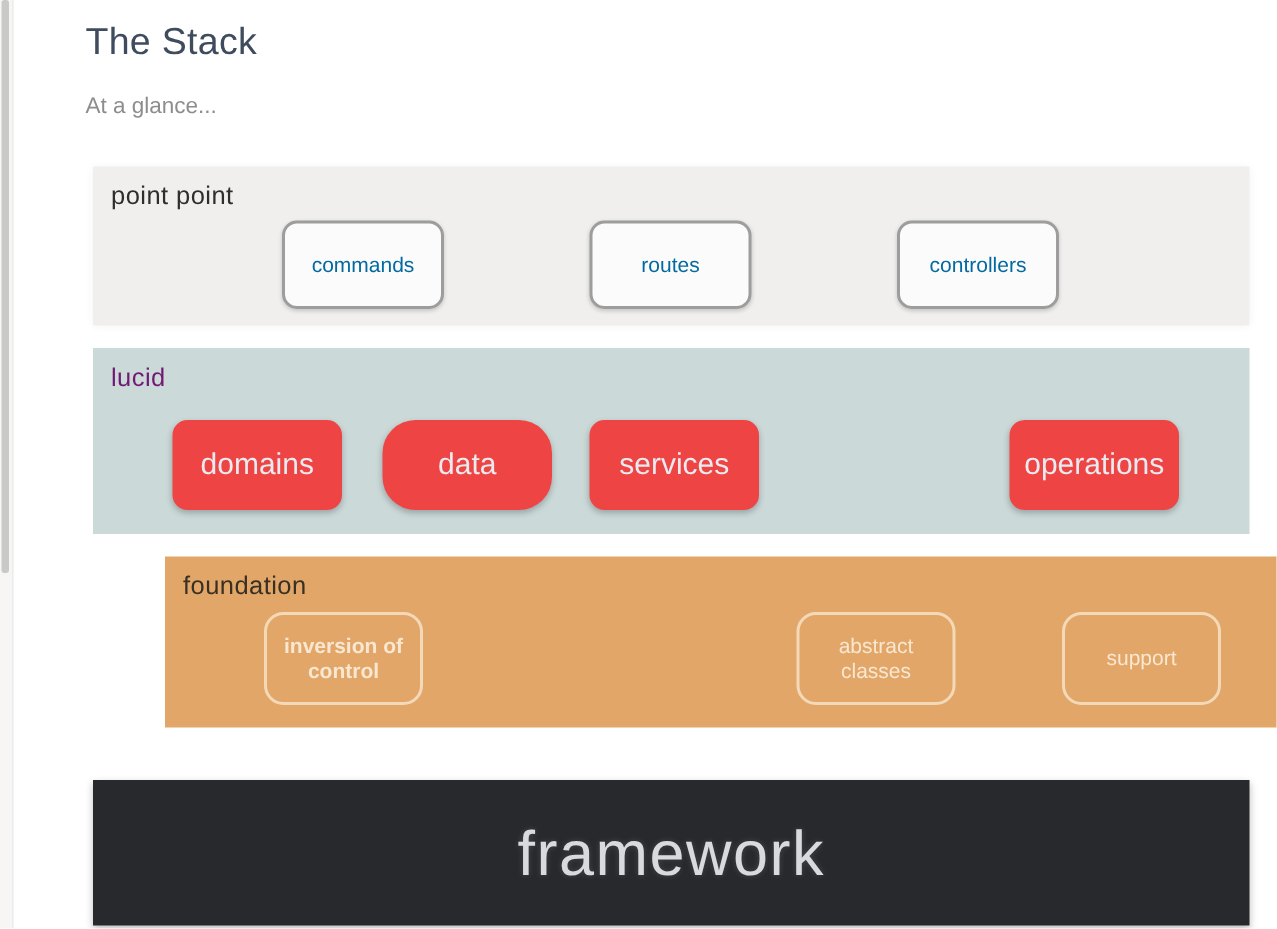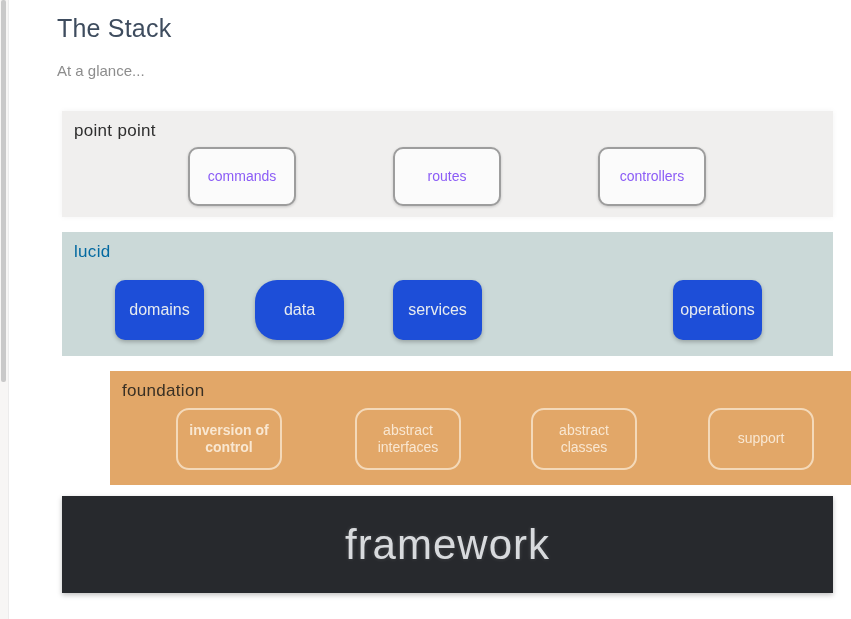--- a/index.html
+++ b/index.html
@@ -39,58 +39,58 @@
 
   
   .diagram {
     position: absolute; left: 62px; top: 111px;
     width: 771px; height: 486px;
   }
   .band { position: absolute; left: 0; width: 771px; }
   .band-entry      { top: 0;    height: 106px; box-shadow: 0 0 6px rgba(0,0,0,0.05); }
   .band-lucid      { top: 121px; height: 124px; }
   .band-foundation { top: 260px; height: 114px; margin-left: 48px; }
-  .band-framework  { top: 385px; height: 97px;
+  .band-framework  { top: 409px; height: 97px;
     display: flex; align-items: center; justify-content: center;
     box-shadow: 0 2px 5px rgba(0,0,0,0.25);
   }
 
   .band-label {
     position: absolute; left: 12px; top: 10px;
     font-size: 17px; letter-spacing: 0.3px;
   }
   .band-entry .band-label      { color: #2e2e2e; }
-  .band-lucid .band-label      { color: #0369a1; }
+  .band-lucid .band-label      { color: #701a75; }
   .band-foundation .band-label { color: #39302­4; color: #393024; }
 
   .node {
     position: absolute;
     display: flex; align-items: center; justify-content: center;
     text-align: center;
     border-radius: 10px;
     line-height: 1.25;
   }
 
   
   .band-entry .node {
     top: 36px; width: 108px; height: 59px;
     background: #fbfbfb;
     border: 2px solid #9d9d9d;
-    color: #8b5cf6; font-size: 14px;
+    color: #0369a1; font-size: 14px;
     box-shadow: 0 1px 3px rgba(0,0,0,0.18);
   }
   .band-entry .n0 { left: 126px; }
   .band-entry .n1 { left: 331px; }
   .band-entry .n2 { left: 536px; }
 
   
   .band-lucid .node {
-    top: 48px; width: 89px; height: 60px;
-    background: #1d4ed8;
-    color: #e7ebef; font-size: 16px;
+    top: 48px; width: 113px; height: 60px;
+    background: #ef4444;
+    color: #e7ebef; font-size: 20px;
     box-shadow: 0 2px 4px rgba(0,0,0,0.25);
   }
   .band-lucid .n0 { left: 53px; }
   .band-lucid .n1 { left: 193px; border-radius: 22px; }
   .band-lucid .n2 { left: 331px; }
   .band-lucid .n3 { left: 471px; }
   .band-lucid .n4 { left: 611px; }
 
   
   .band-foundation .node {
@@ -137,21 +137,20 @@
     <div class="band-label">lucid</div>
     <div class="node n0">domains</div>
     <div class="node n1">data</div>
     <div class="node n2">services</div>
     <div class="node n4">operations</div>
   </section>
 
   <section class="band band-foundation" style="background-color: rgb(226, 167, 104);">
     <div class="band-label">foundation</div>
     <div class="node n0">inversion of control</div>
-    <div class="node n1">abstract interfaces</div>
     <div class="node n2">abstract classes</div>
     <div class="node n3">support</div>
   </section>
 
   <section class="band band-framework" style="background-color: rgb(39, 41, 45);">
     <div class="framework-text">framework</div>
   </section>
 
 </div>
 

